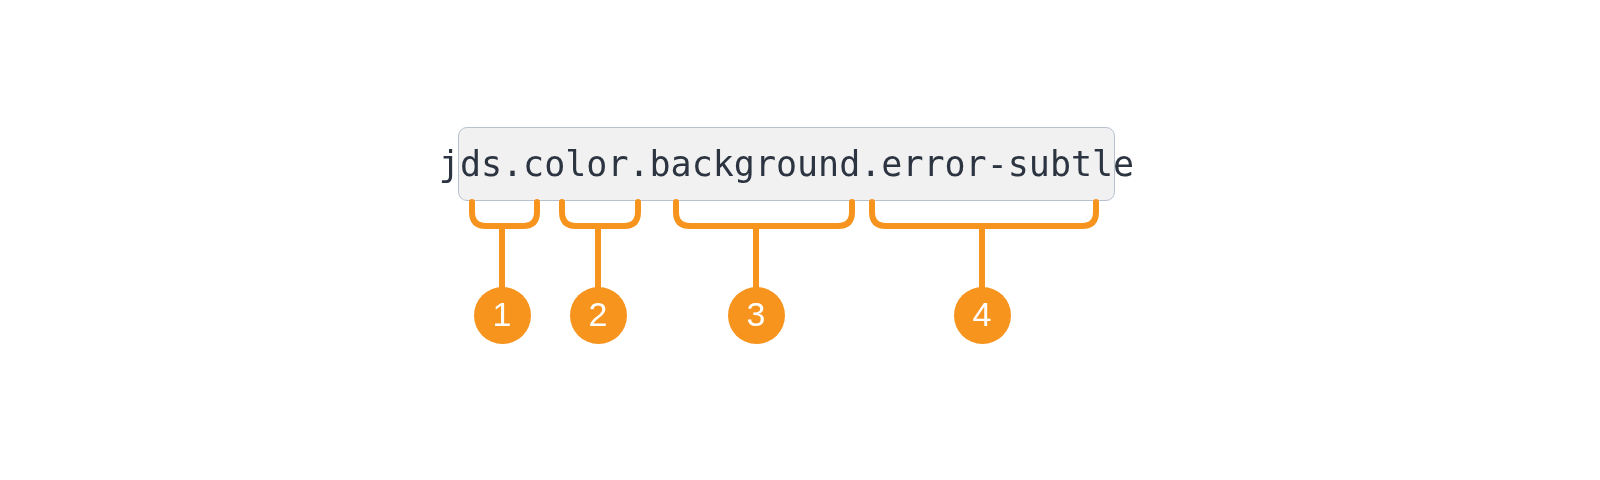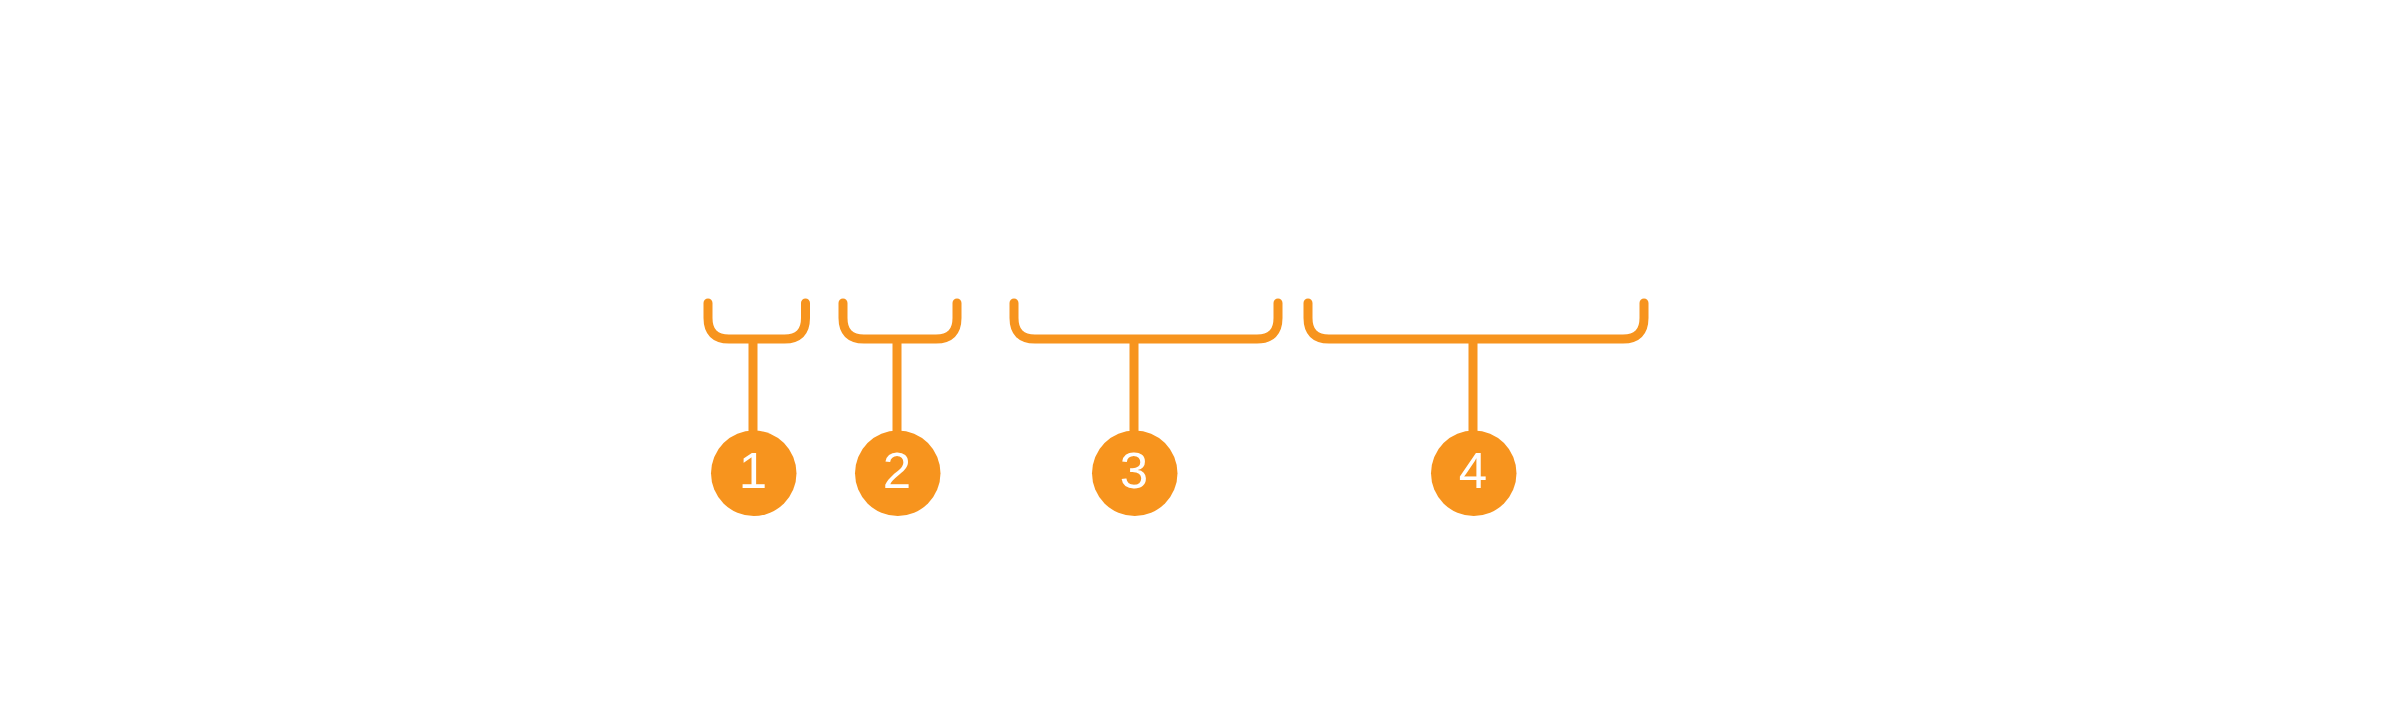--- a/index.html
+++ b/index.html
@@ -73,20 +73,23 @@
   }
   .marker-label {
     transform: translateY(-1px);
   }
 </style>
 </head>
 <body>
 
 <div id="stage">
 
+  <div id="token-box">
+    <span id="token-text">jds.color.background.error-subtle</span>
+  </div>
 
   <svg id="annotation-layer" viewBox="0 0 1600 480" width="1600" height="480" xmlns="http://www.w3.org/2000/svg">
     <g id="brace-group" fill="none" stroke="#F7941E" stroke-width="6" stroke-linecap="round">
         <path d="M 472 202 L 472 212 Q 472 226 486 226 L 523 226 Q 537 226 537 212 L 537 202"></path>
         <path d="M 562 202 L 562 212 Q 562 226 576 226 L 624 226 Q 638 226 638 212 L 638 202"></path>
         <path d="M 676 202 L 676 212 Q 676 226 690 226 L 838 226 Q 852 226 852 212 L 852 202"></path>
         <path d="M 872 202 L 872 212 Q 872 226 886 226 L 1082 226 Q 1096 226 1096 212 L 1096 202"></path>
       </g>
     <g id="stem-group" stroke="#F7941E" stroke-width="6" stroke-linecap="butt">
         <line x1="502" y1="226" x2="502" y2="288"></line>

